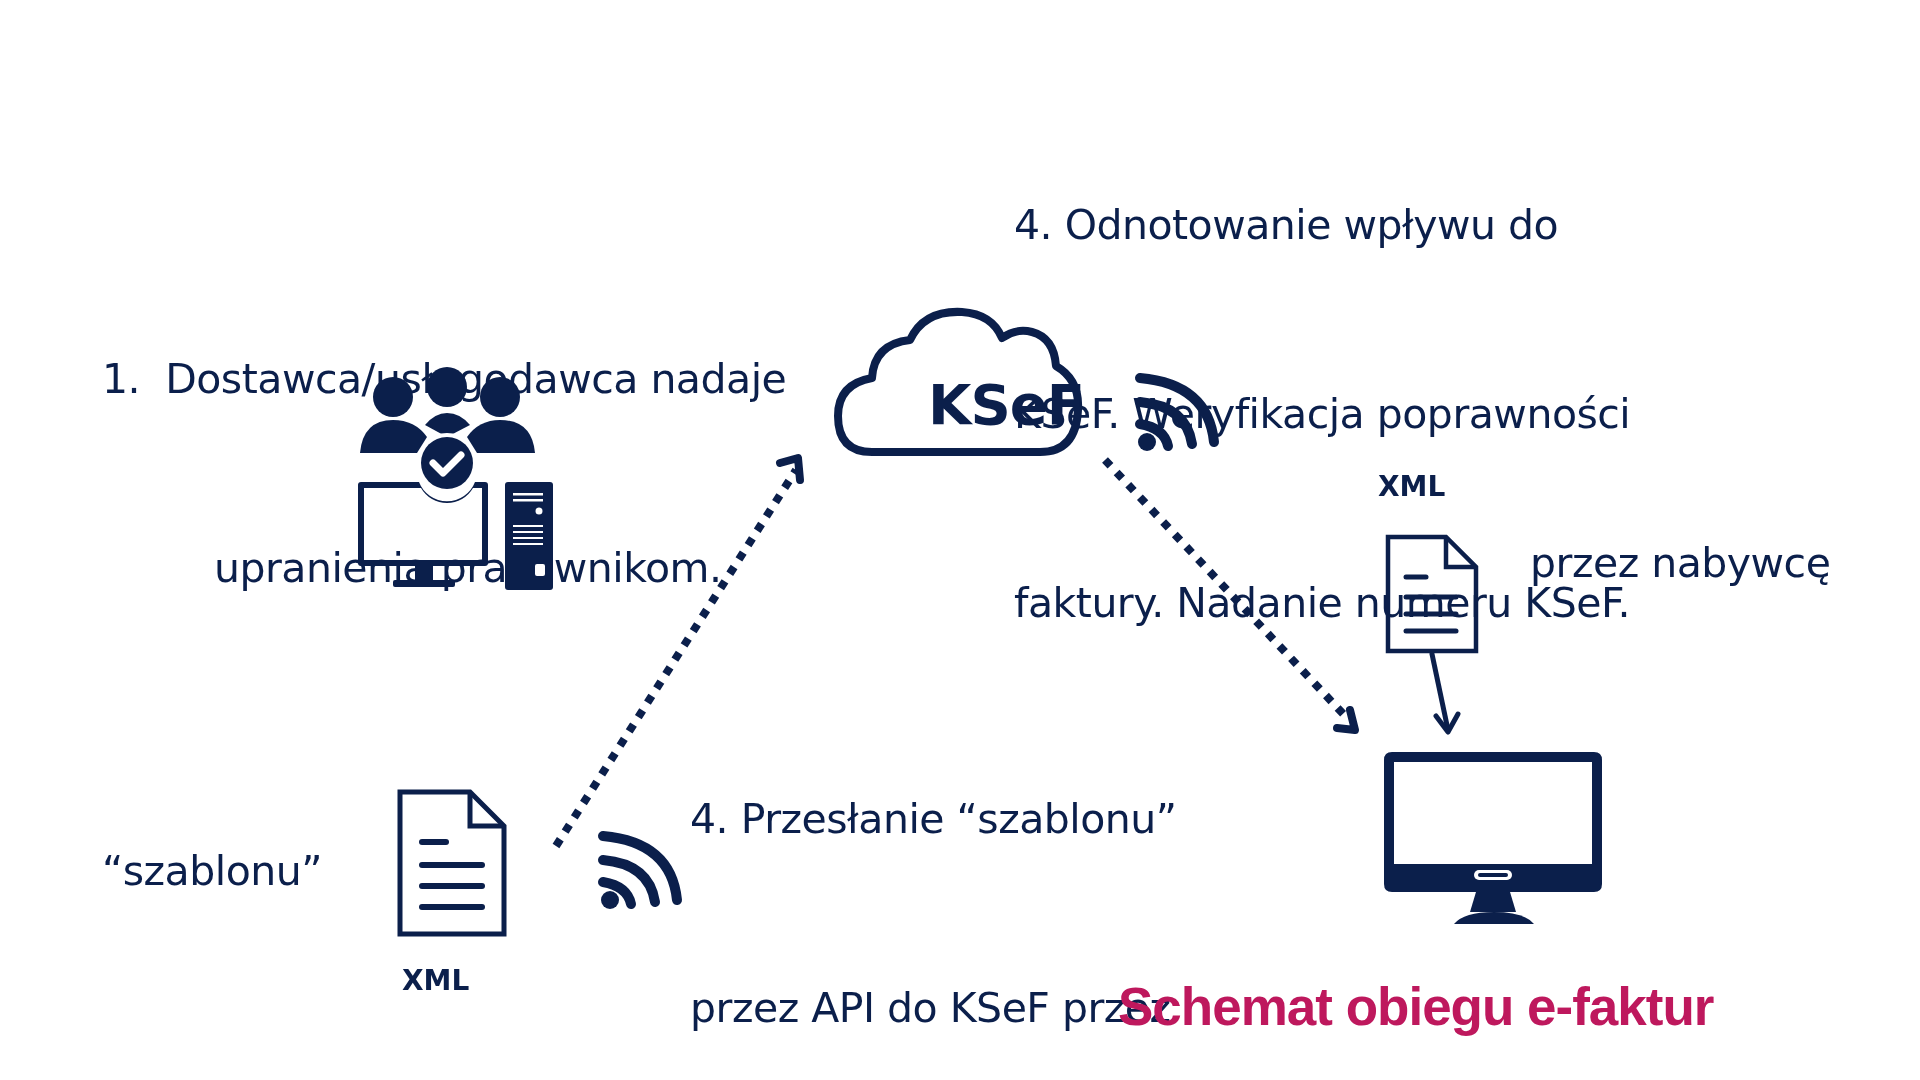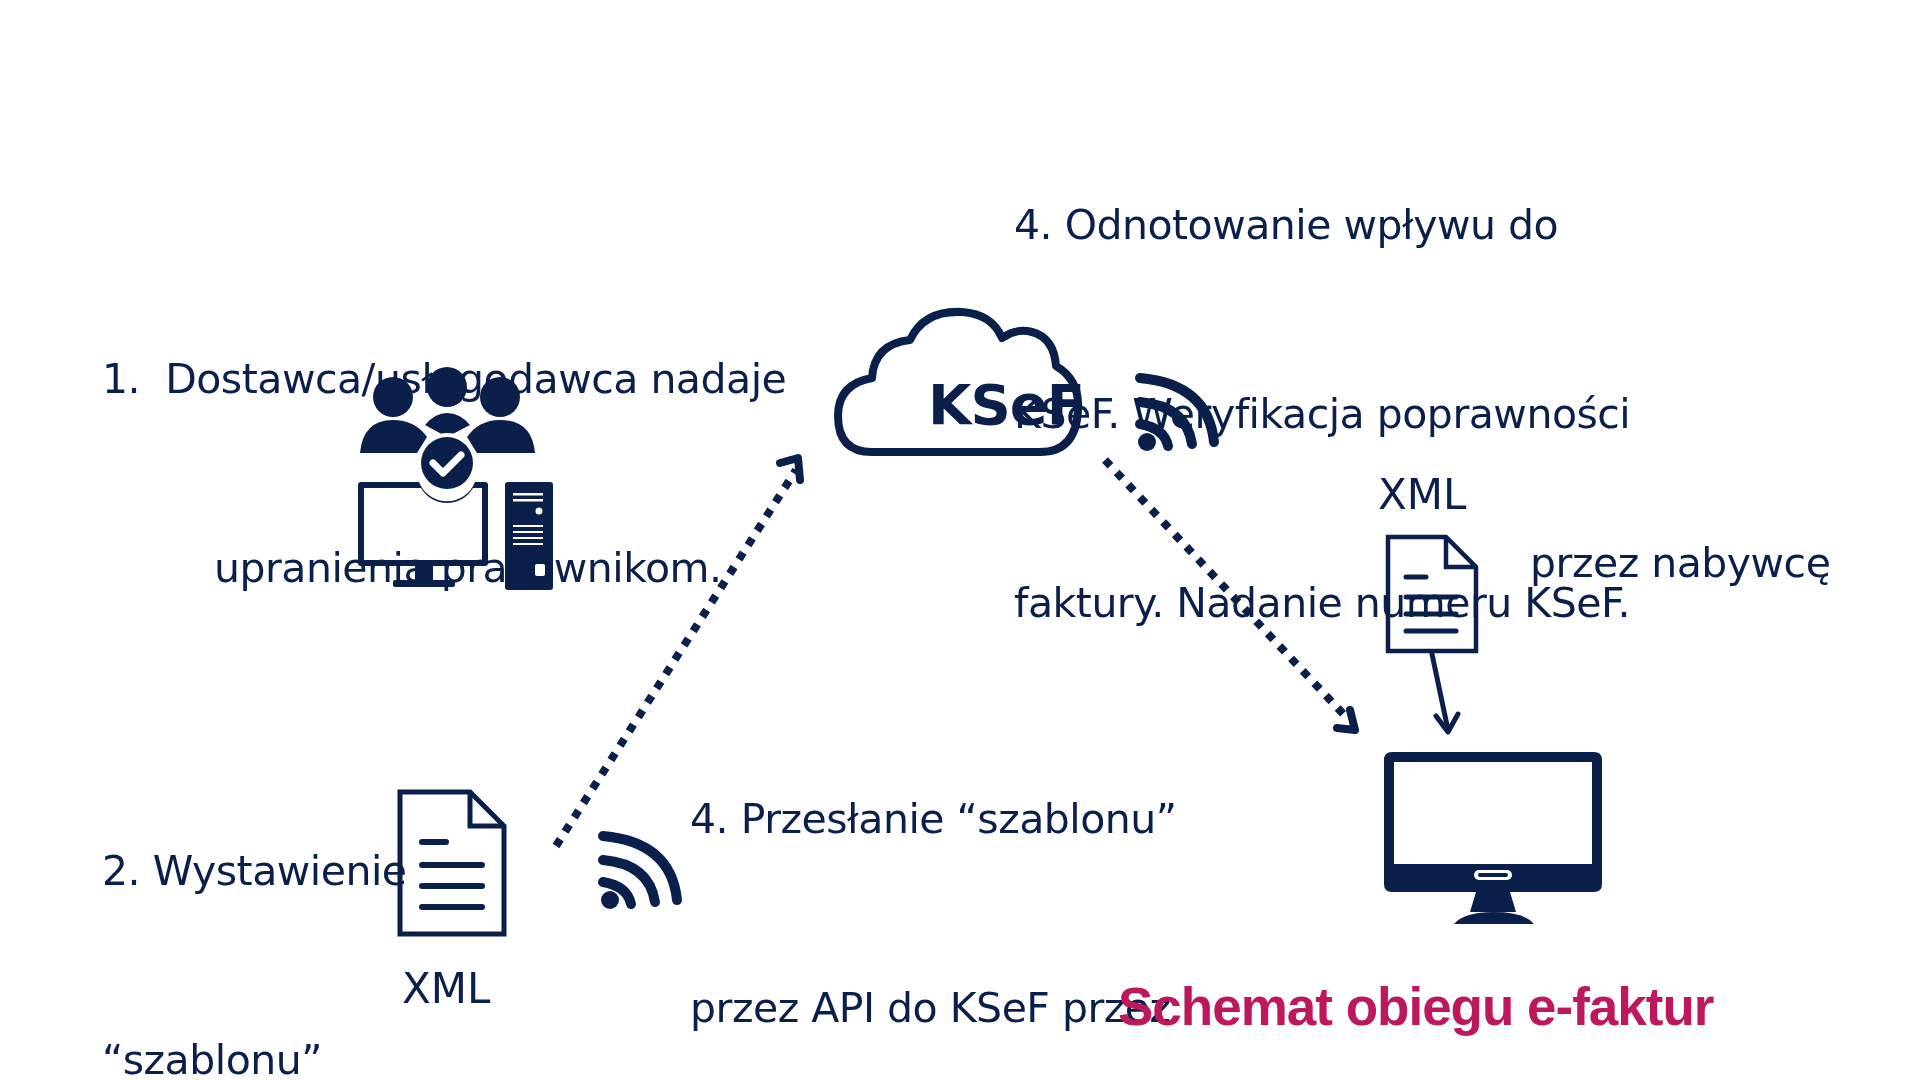--- a/index.html
+++ b/index.html
@@ -1,20 +1,20 @@
 <!DOCTYPE html>
 <html><head>
 <meta charset="utf-8">
 <style>
   html, body { margin:0; padding:0; background:#ffffff; }
   body { width:1920px; height:1080px; position:relative; overflow:hidden;
          font-family:"Liberation Sans", "DejaVu Sans", sans-serif; color:#0b1f4b; }
   .txt { position:absolute; font-family:"DejaVu Sans", "Liberation Sans", sans-serif;
          font-size:41px; line-height:63px; color:#0b1f4b; white-space:pre; letter-spacing:-0.5px; }
-  .xml { position:absolute; font-size:42px; font-weight:normal; color:#0b1f4b;
+  .xml { position:absolute; font-size:28px; font-weight:bold; color:#0b1f4b;
          font-family:"DejaVu Sans", "Liberation Sans", sans-serif; letter-spacing:0px; }
   .title { position:absolute; left:1118px; top:976px; font-size:53px; font-weight:bold;
            font-family:Liberation Sans, sans-serif; color:#be185d; letter-spacing:-1px; white-space:pre; }
   svg.abs { position:absolute; left:0; top:0; }
   .icon { position:absolute; }
 </style>
 </head>
 <body>
 
 <div class="txt" style="left:102px; top:222px;">
@@ -22,21 +22,20 @@
   <div style="padding-left:112px;">upranienia pracownikom.</div>
 </div>
 
 <div class="txt" style="left:978px; top:68px;margin-left:36px;">
   <div>4. Odnotowanie wpływu do</div>
   <div>KSeF. Weryfikacja poprawności</div>
   <div>faktury. Nadanie numeru KSeF.</div>
 </div>
 
 <div class="txt" style="left:102px; top:714px;">
-  <div>2. Wystawienie</div>
   <div>“szablonu”</div>
   
   
 </div>
 
 <div class="txt" style="left:690px; top:662px;">
   <div>4. Przesłanie “szablonu”</div>
   <div>przez API do KSeF przez</div>
   
 </div>

